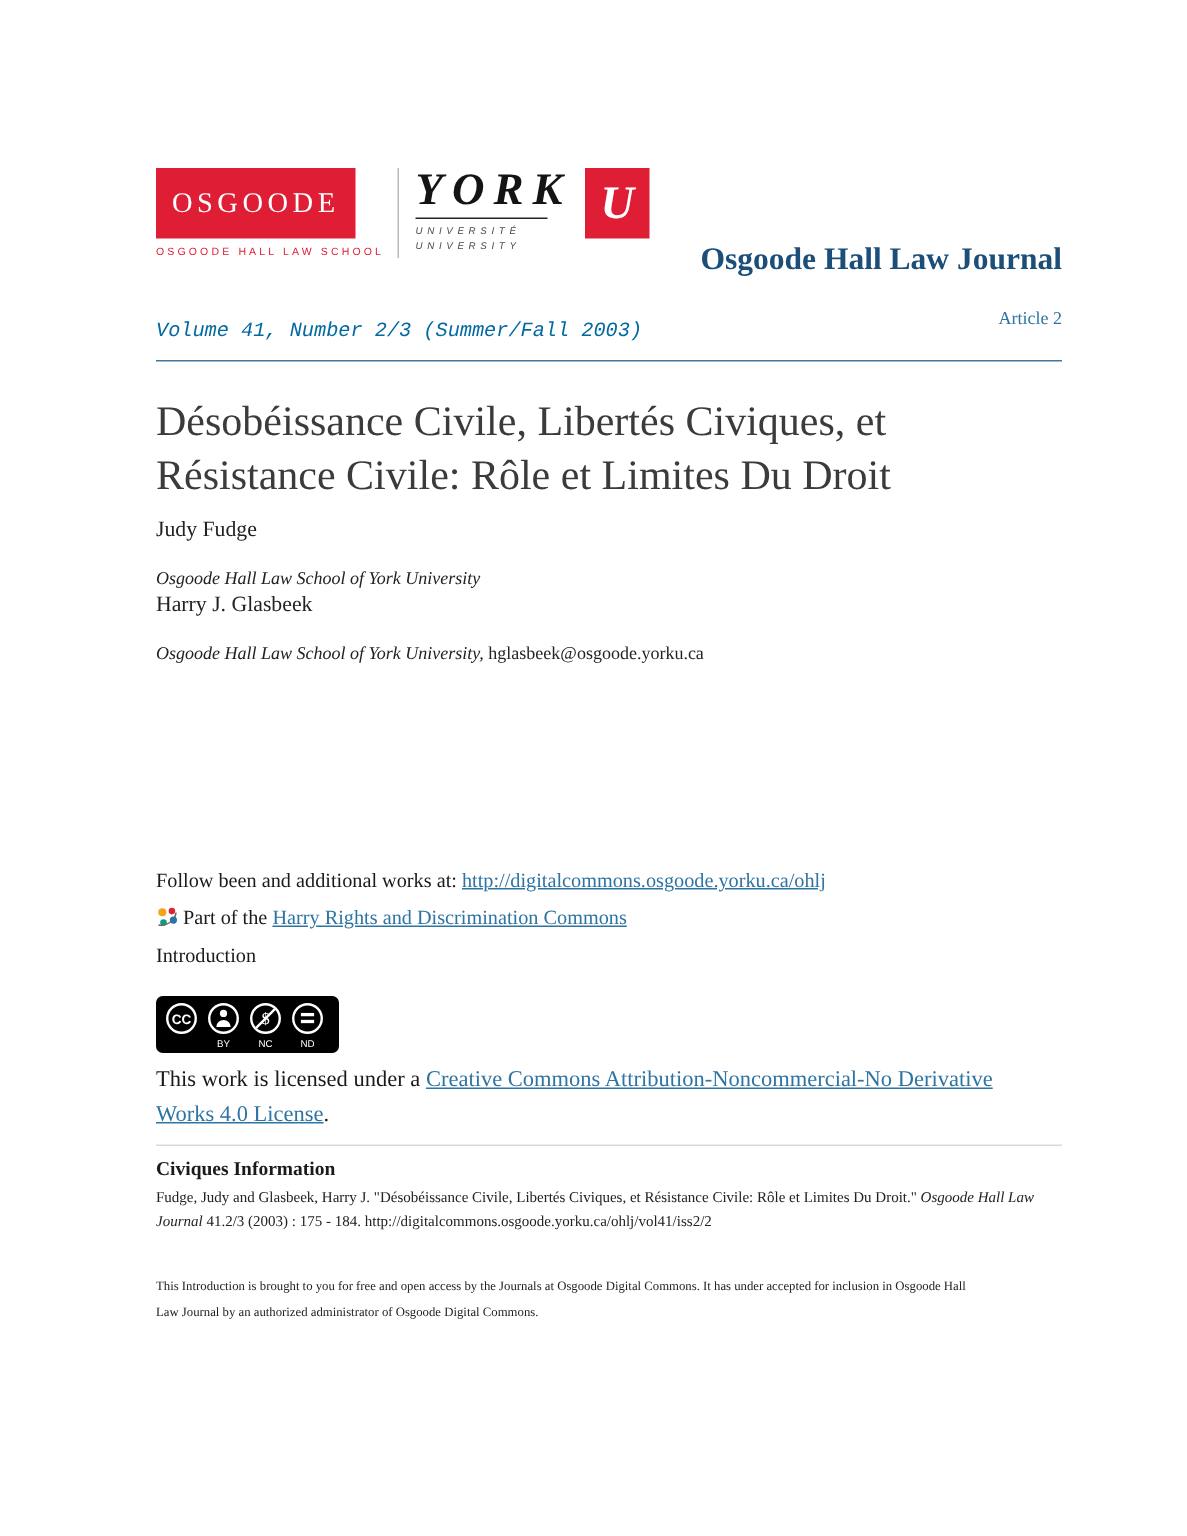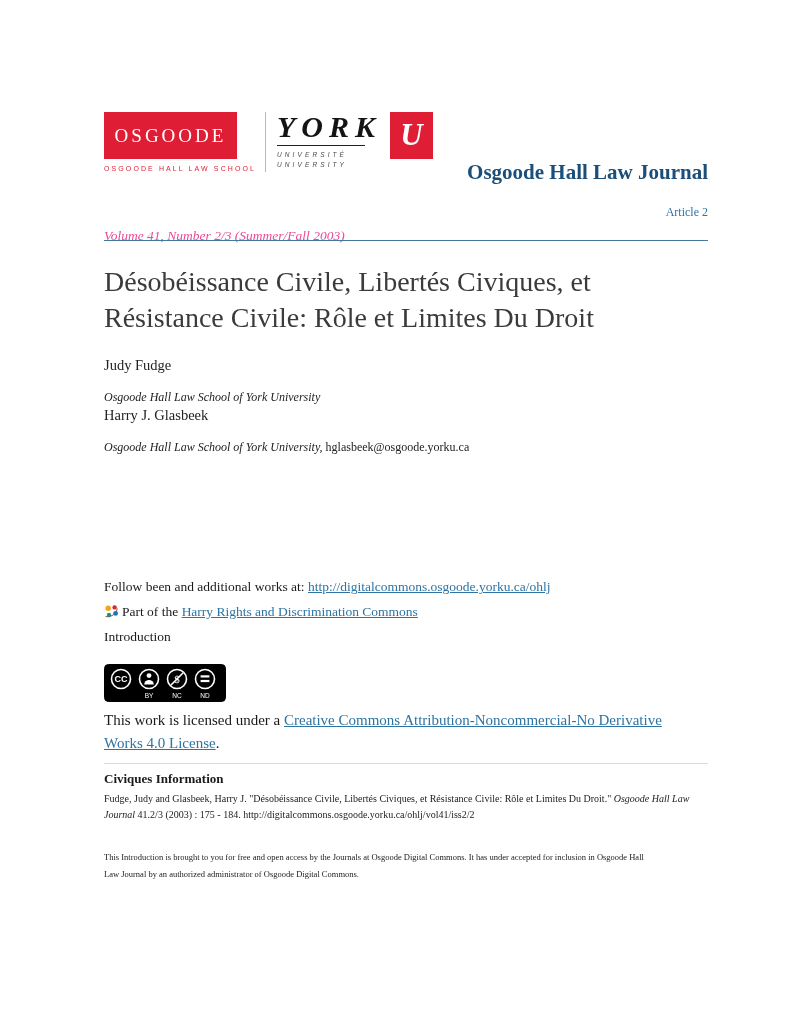--- a/index.html
+++ b/index.html
@@ -37,32 +37,32 @@
     width:43px; height:47px; background:#DF1E35; color:#fff;
     font-size:31px; font-weight:bold; text-align:center; line-height:45px;
     margin-left:9px; font-family:"Liberation Serif", serif;
   }
 
   .journal-title {
     position:absolute; top:160px; right:83px;
     font-size:21px; font-weight:bold; color:#1B4E79; cursor:pointer;
   }
   .article-label { position:absolute; top:205px; right:83px; font-size:12px; color:#2E74A2; }
-  .volume-info { position:absolute; top:228px; left:104px; font-size:13.5px; font-style:italic; color:#ec4899; }
+  .volume-info { position:absolute; top:214px; left:104px; font-size:13.5px; font-style:italic; color:#0369a1;font-family:Liberation Mono, monospace; }
   .masthead-rule { position:absolute; top:240px; left:104px; width:604px; height:1px; background:#44789B; }
 
   
   .title {
     position:absolute; top:264px; left:104px; width:604px;
     font-size:28px; line-height:1.3; font-weight:normal; color:#3b3b3b;
   }
   .author { position:absolute; left:104px; }
   .author-1 { top:345px; }
   .author-2 { top:395px; }
-  .author-name { font-size:14.5px; color:#222;margin-top:12px; }
+  .author-name { font-size:14.5px; color:#222; }
   .author-affil { margin-top:16px; font-size:12px; color:#222; }
   .affil-it { font-style:italic; }
   .affil-email { font-style:normal;text-align:right; }
 
   
   .link { color:#2E74A2; text-decoration:underline; cursor:pointer; }
   .follow-line { position:absolute; top:579px; left:104px; font-size:13.5px; color:#1a1a1a; }
   .partof-line { position:absolute; top:604px; left:104px; font-size:13.5px; color:#1a1a1a; }
   .dc-icon { display:inline-block; vertical-align:-3px; margin-right:3px; }
   .intro-note { position:absolute; top:629px; left:104px; font-size:13.5px; color:#1a1a1a; }

